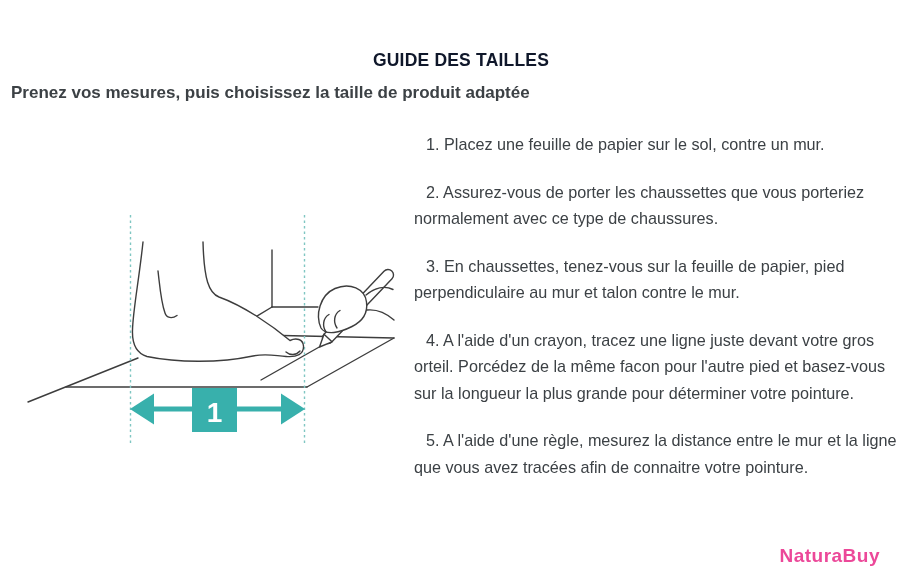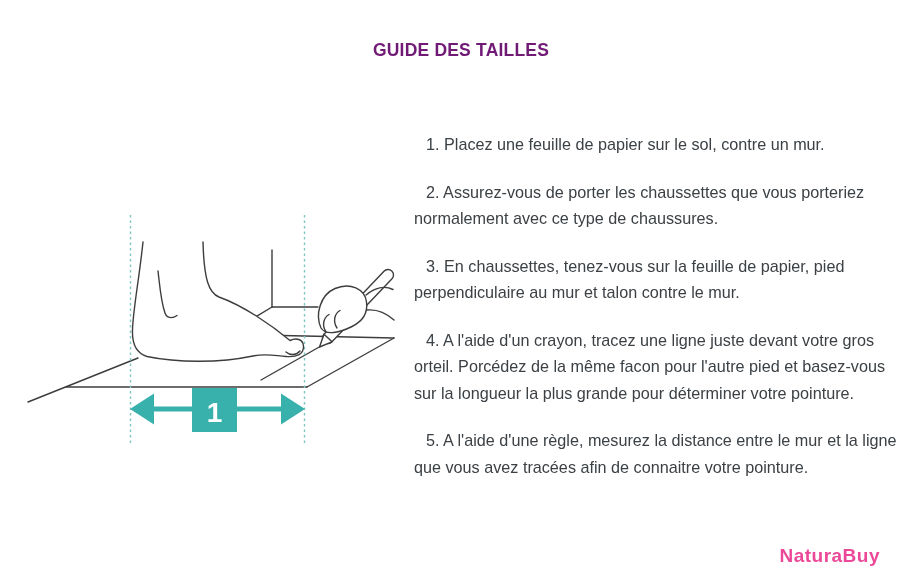--- a/index.html
+++ b/index.html
@@ -8,25 +8,25 @@
     width: 902px;
     height: 585px;
     background: #ffffff;
     font-family: "Liberation Sans", sans-serif;
     color: #3c4145;
     overflow: hidden;
   }
   .page-title {
     position: absolute;
     left: 20px; right: 0; top: 40px;
-    margin: 0;
+    margin: 10px;
     text-align: center;
     font-size: 17.5px;
     font-weight: bold;
-    color: #701a75;
+    color: #0f172a;
     letter-spacing: 0.2px;
   }
   .page-subtitle {
     position: absolute;
     left: 11px; top: 83px;
     margin: 0;
     font-size: 17px;
     font-weight: bold;
     color: #3c4145;
   }
@@ -68,20 +68,21 @@
     text-anchor: middle;
   }
 </style>
 </head>
 <body>
 
 <div id="page">
 
   <h1 class="page-title">GUIDE DES TAILLES</h1>
 
+  <h2 class="page-subtitle">Prenez vos mesures, puis choisissez la taille de produit adaptée</h2>
 
   <svg class="illustration" width="396" height="395" viewBox="0 0 396 395" xmlns="http://www.w3.org/2000/svg">
 
     <g>
       <path class="lineart" d="M18,277 L128,233"></path>
       <path class="lineart" d="M56,262 L297,262"></path>
       <path class="lineart" d="M297,262 L384,213"></path>
       <path class="lineart" d="M272,210.5 L384,213"></path>
       <path class="lineart" d="M262,125 L262,182"></path>
       <path class="lineart" d="M262,182 L308,182"></path>

